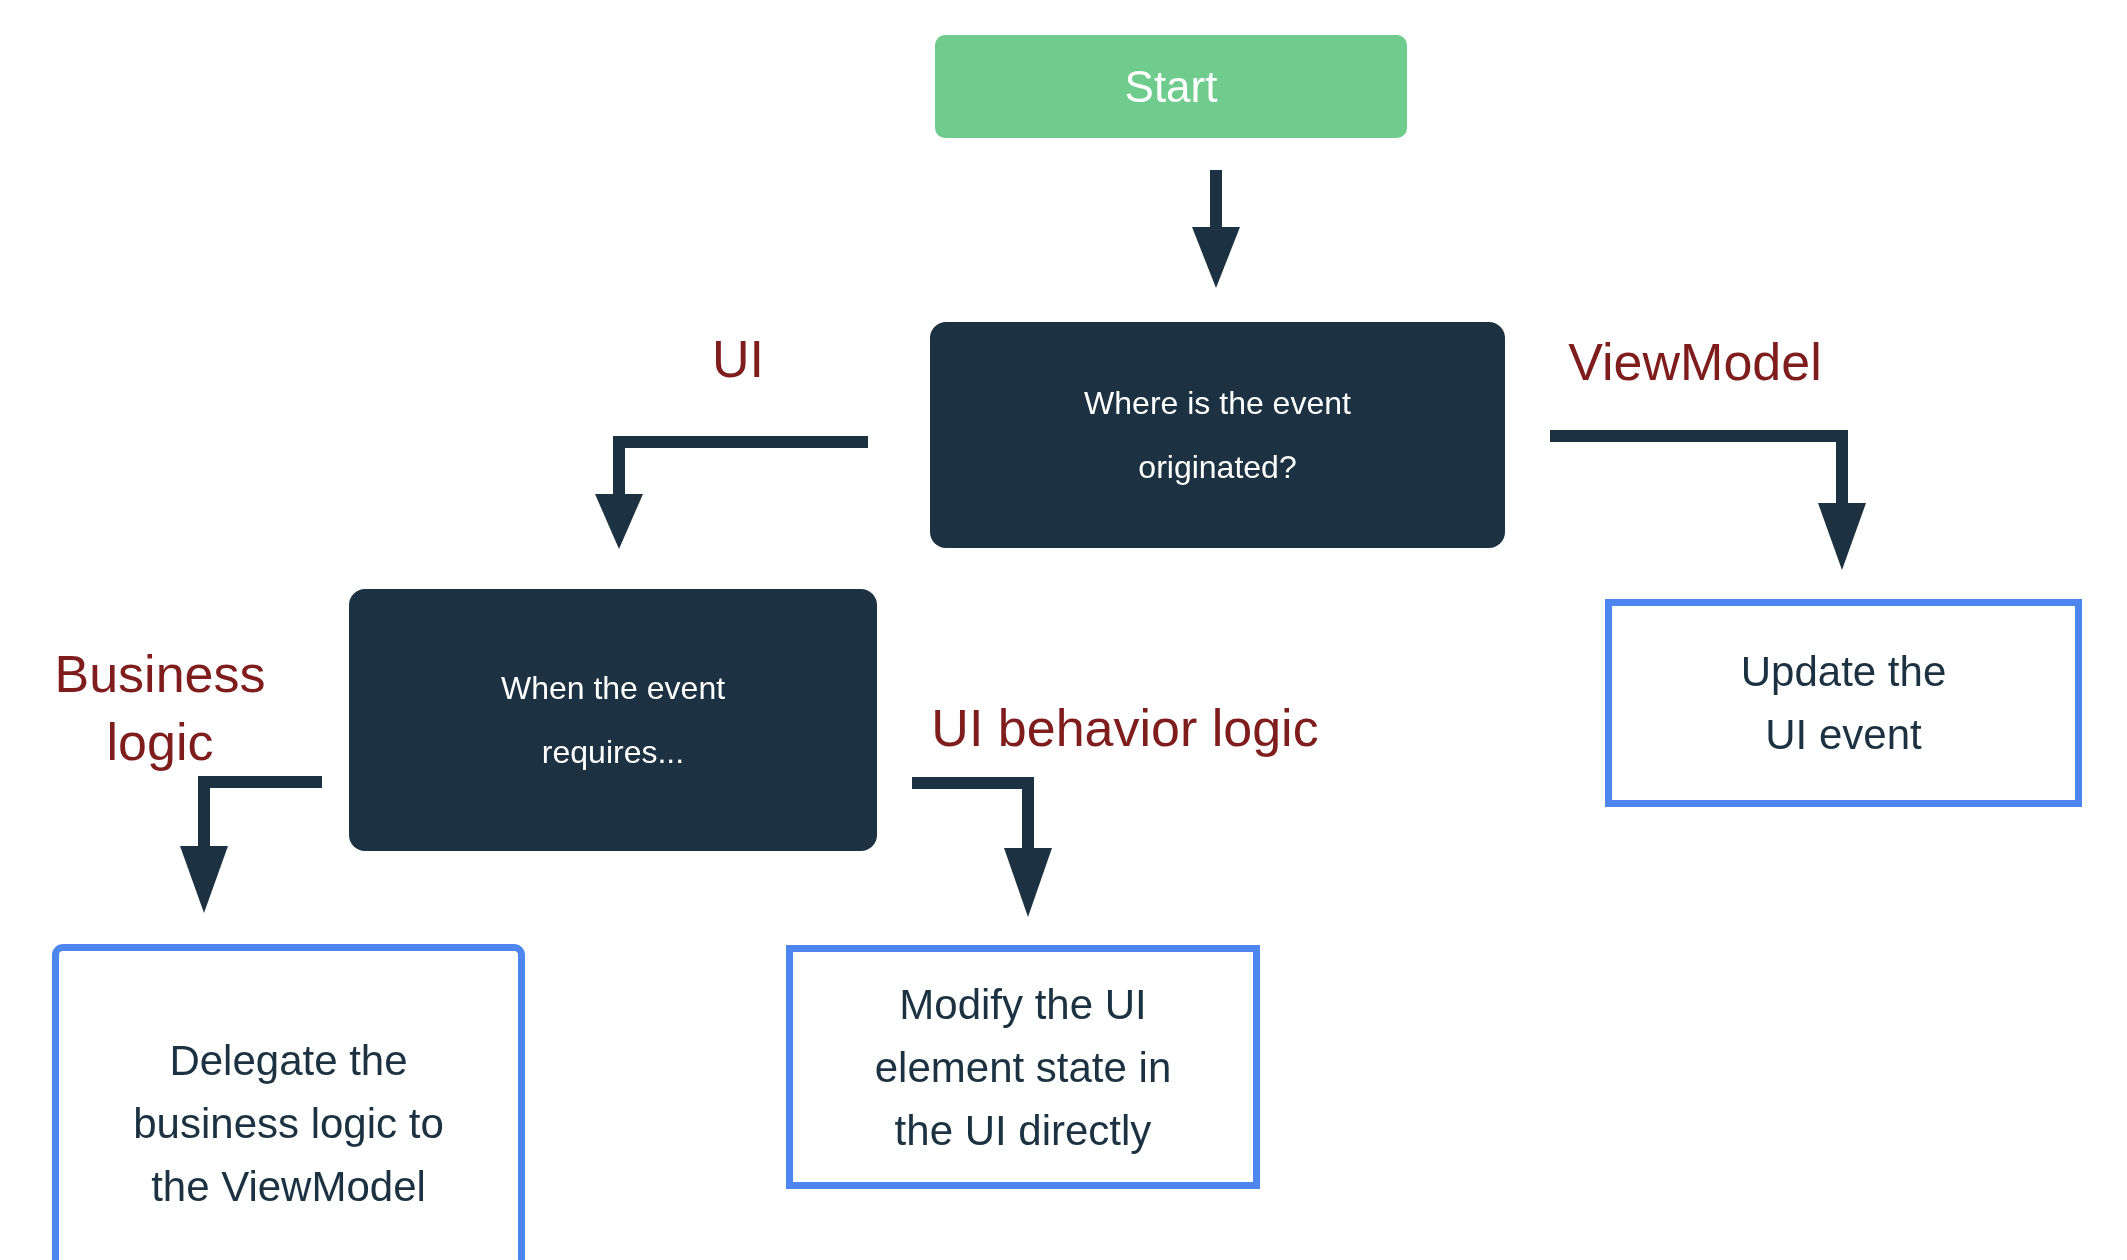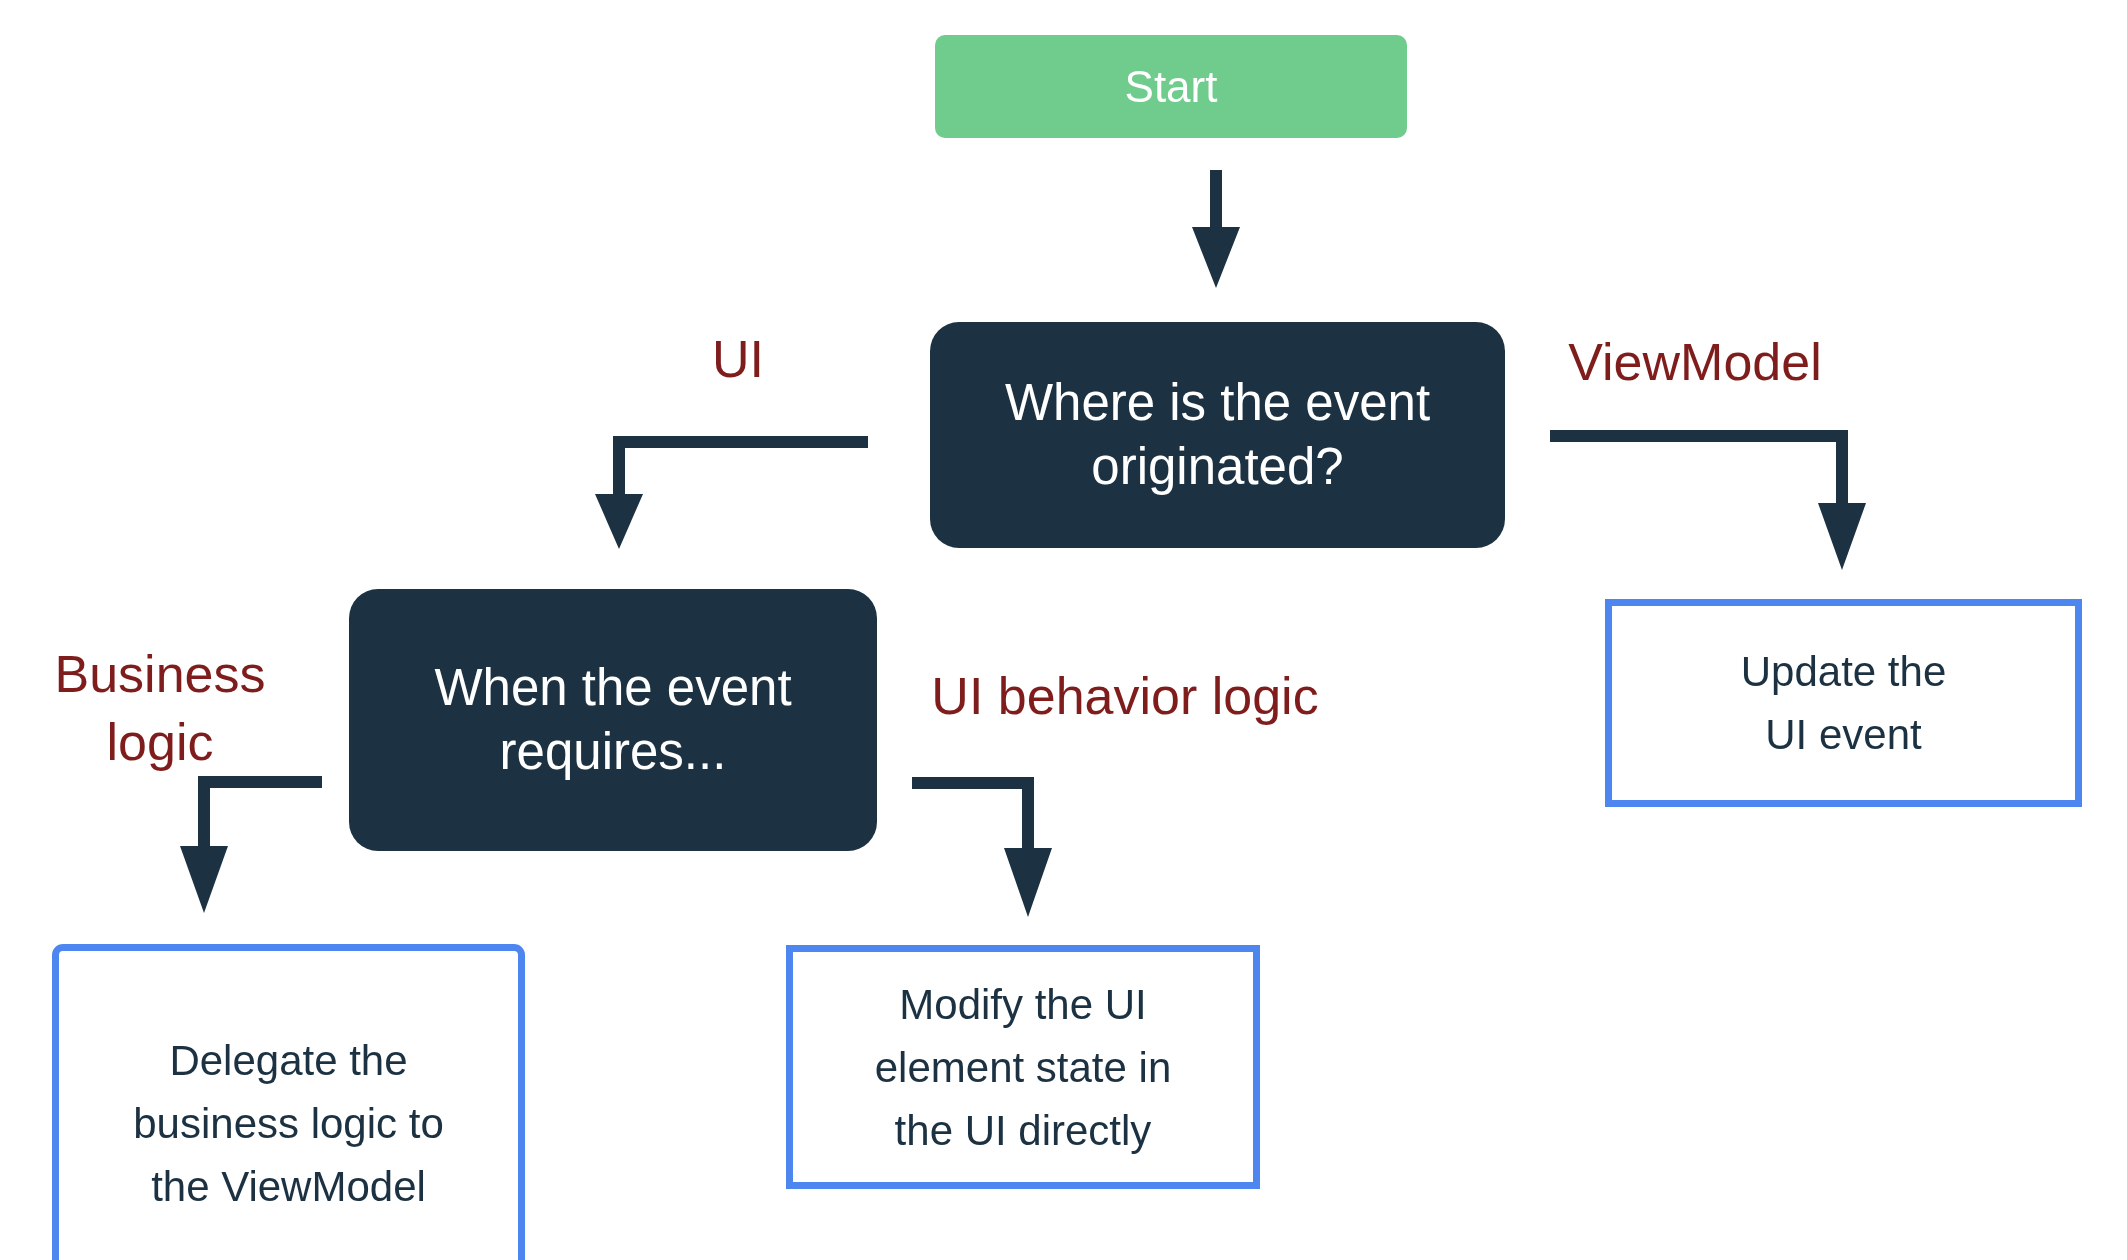--- a/index.html
+++ b/index.html
@@ -17,41 +17,41 @@
     text-align:center; box-sizing:border-box;
     white-space:nowrap;
   }
   .node-start {
     left:935px; top:35px; width:472px; height:103px;
     background:#6FCC8C; color:#ffffff;
     border-radius:10px; font-size:44px;
   }
   .node-dark {
     background:#1C3242; color:#ffffff;
-    border-radius:29px; font-size:51px; line-height:64px;
+    border-radius:16px; font-size:32px; line-height:64px;
   }
   .node-question { left:930px; top:322px; width:575px; height:226px; }
   .node-when     { left:349px; top:589px; width:528px; height:262px; }
   .node-outline {
     background:#ffffff; border:7px solid #4E86EF;
     color:#1C3242; font-size:42px; line-height:63px;
   }
   .node-update   { left:1605px; top:599px; width:477px; height:208px; }
   .node-delegate { left:52px;  top:944px; width:473px; height:359px;border-radius:11px; }
   .node-modify   { left:786px; top:945px; width:474px; height:244px; }
   .edge-label {
     position:absolute;
     transform:translate(-50%,-50%);
     color:#7f1d1d; font-size:52px; line-height:68px;
     text-align:center; white-space:nowrap;
   }
   .edge-label-ui        { left:738px;  top:359px; }
   .edge-label-viewmodel { left:1695px; top:362px; }
   .edge-label-business  { left:160px;  top:708px; }
-  .edge-label-behavior  { left:1125px; top:696px; }
+  .edge-label-behavior  { left:1125px; top:728px; }
   .arrow-layer {
     position:absolute; left:0; top:0;
     width:2127px; height:1260px;
     pointer-events:none;
   }
   .arrow-shaft { stroke:#1C3242; stroke-width:12; fill:none; stroke-linejoin:miter; }
   .arrow-head  { fill:#1C3242; stroke:none; }
 </style>
 </head>
 <body>

